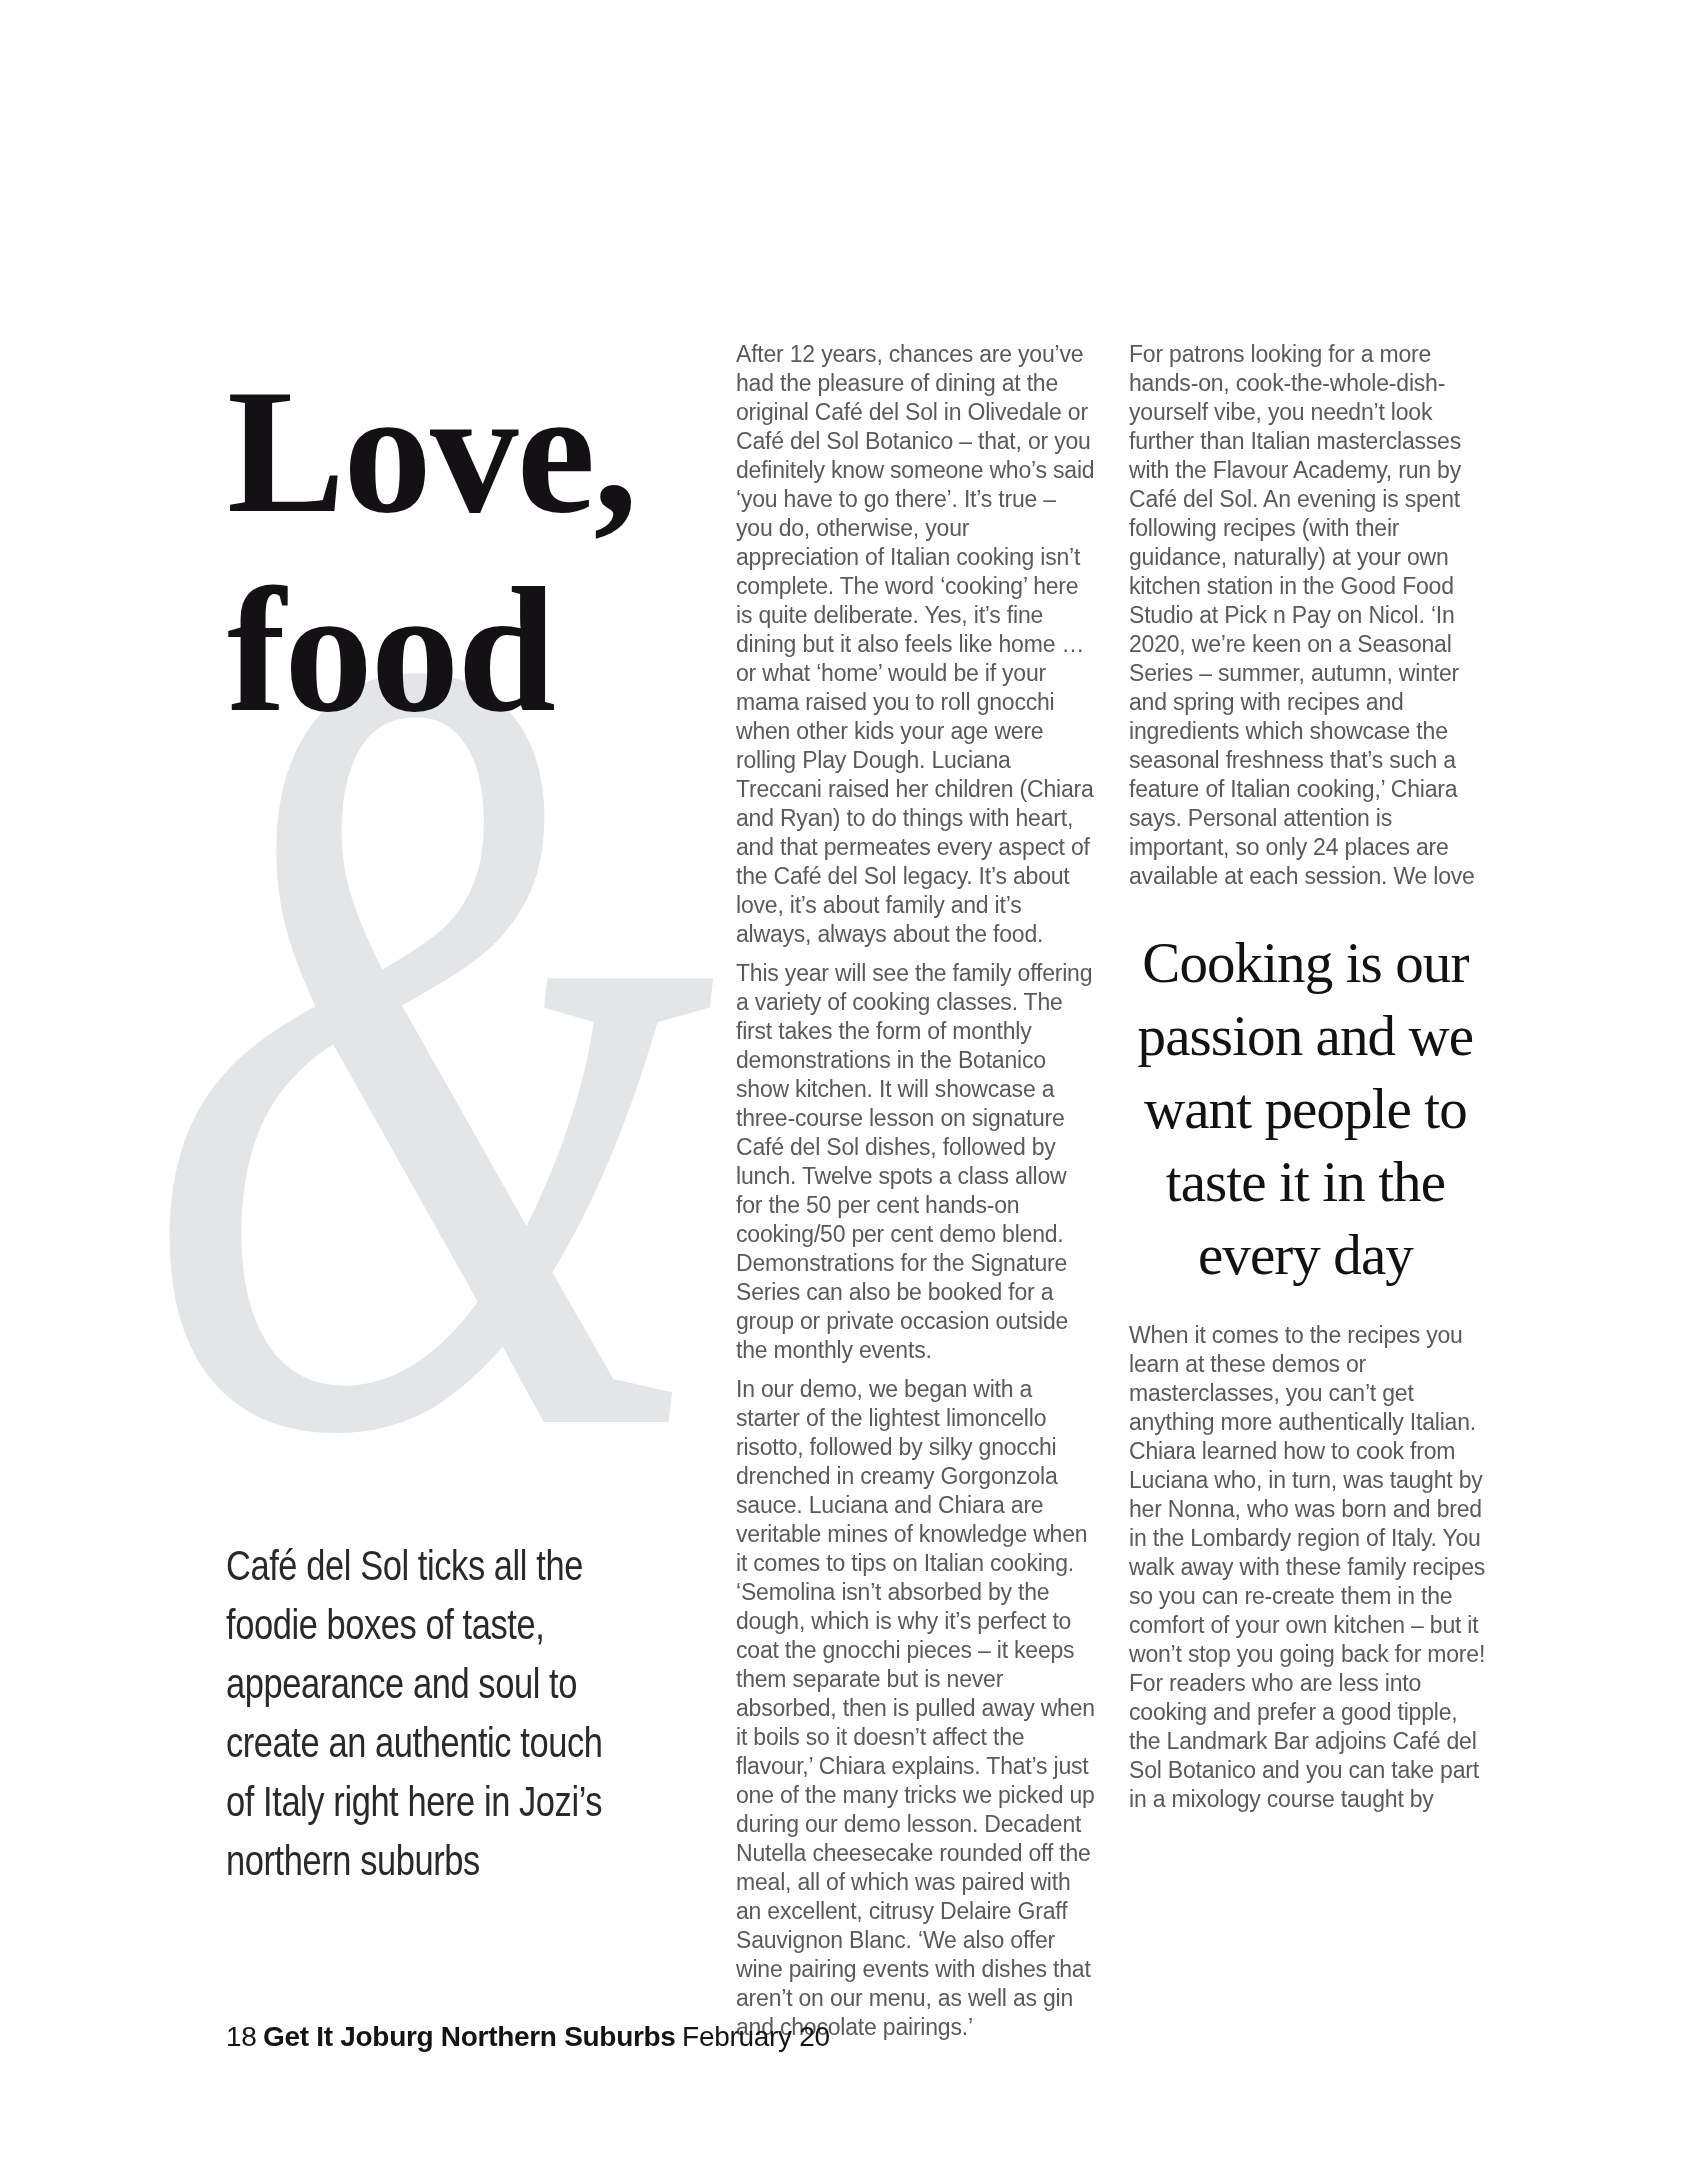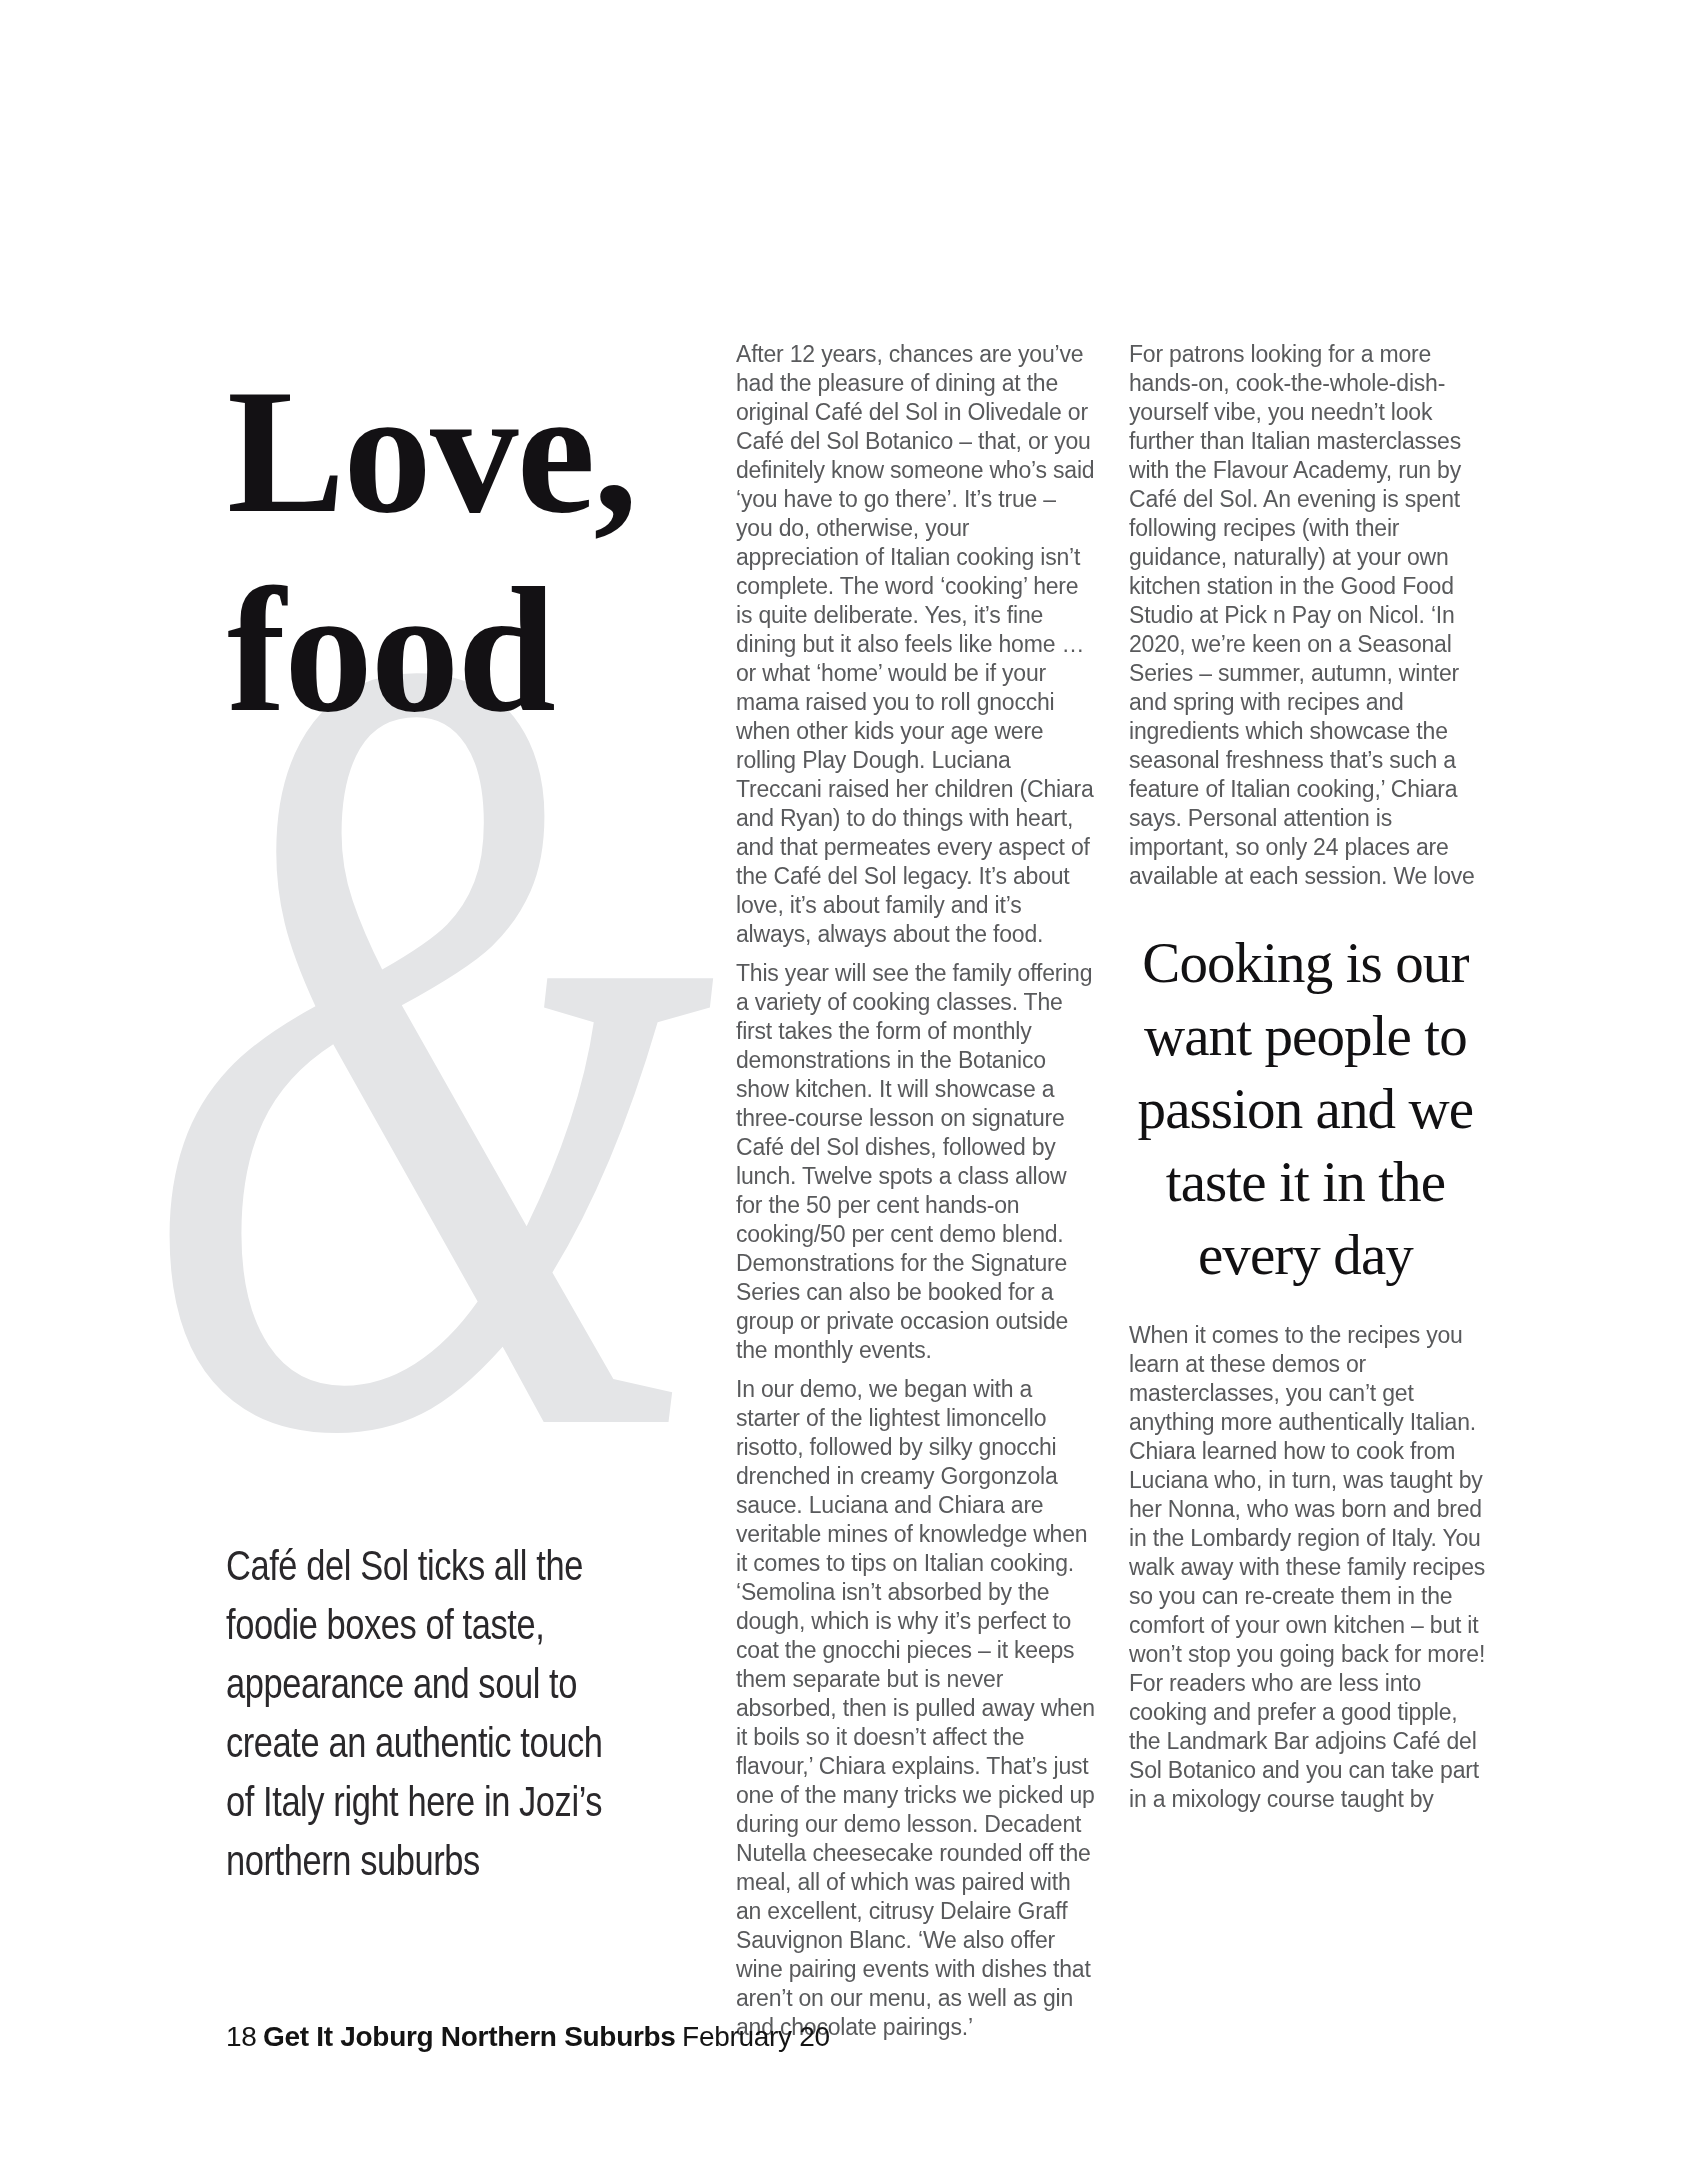--- a/index.html
+++ b/index.html
@@ -111,22 +111,22 @@
   <div class="col col1">
     <p>After 12 years, chances are you’ve had the pleasure of dining at the original Café del Sol in Olivedale or Café del Sol Botanico – that, or you definitely know someone who’s said ‘you have to go there’. It’s true – you do, otherwise, your appreciation of Italian cooking isn’t complete. The word ‘cooking’ here is quite deliberate. Yes, it’s fine dining but it also feels like home … or what ‘home’ would be if your mama raised you to roll gnocchi when other kids your age were rolling Play Dough. Luciana Treccani raised her children (Chiara and Ryan) to do things with heart, and that permeates every aspect of the Café del Sol legacy. It’s about love, it’s about family and it’s always, always about the food.</p>
     <p>This year will see the family offering a variety of cooking classes. The first takes the form of monthly demonstrations in the Botanico show kitchen. It will showcase a three-course lesson on signature Café del Sol dishes, followed by lunch. Twelve spots a class allow for the 50 per cent hands-on cooking/50 per cent demo blend. Demonstrations for the Signature Series can also be booked for a group or private occasion outside the monthly events.</p>
     <p>In our demo, we began with a starter of the lightest limoncello risotto, followed by silky gnocchi drenched in creamy Gorgonzola sauce. Luciana and Chiara are veritable mines of knowledge when it comes to tips on Italian cooking. ‘Semolina isn’t absorbed by the dough, which is why it’s perfect to coat the gnocchi pieces – it keeps them separate but is never absorbed, then is pulled away when it boils so it doesn’t affect the flavour,’ Chiara explains. That’s just one of the many tricks we picked up during our demo lesson. Decadent Nutella cheesecake rounded off the meal, all of which was paired with an excellent, citrusy Delaire Graff Sauvignon Blanc. ‘We also offer wine pairing events with dishes that aren’t on our menu, as well as gin and chocolate pairings.’</p>
   </div>
 
   <div class="col col2">
     <p>For patrons looking for a more hands-on, cook-the-whole-dish-yourself vibe, you needn’t look further than Italian masterclasses with the Flavour Academy, run by Café del Sol. An evening is spent following recipes (with their guidance, naturally) at your own kitchen station in the Good Food Studio at Pick n Pay on Nicol. ‘In 2020, we’re keen on a Seasonal Series – summer, autumn, winter and spring with recipes and ingredients which showcase the seasonal freshness that’s such a feature of Italian cooking,’ Chiara says. Personal attention is important, so only 24 places are available at each session. We love</p>
     <div class="pullquote">
       <div>Cooking is our</div>
+      <div>passion and we</div>
       <div>want people to</div>
-      <div>passion and we</div>
       <div>taste it in the</div>
       <div>every day</div>
     </div>
     <p>When it comes to the recipes you learn at these demos or masterclasses, you can’t get anything more authentically Italian. Chiara learned how to cook from Luciana who, in turn, was taught by her Nonna, who was born and bred in the Lombardy region of Italy. You walk away with these family recipes so you can re-create them in the comfort of your own kitchen – but it won’t stop you going back for more! For readers who are less into cooking and prefer a good tipple, the Landmark Bar adjoins Café del Sol Botanico and you can take part in a mixology course taught by</p>
   </div>
 
   <div class="pagefoot">
     <span>18</span><span class="bold">Get It Joburg Northern Suburbs</span><span>February 20</span>
   </div>
 

